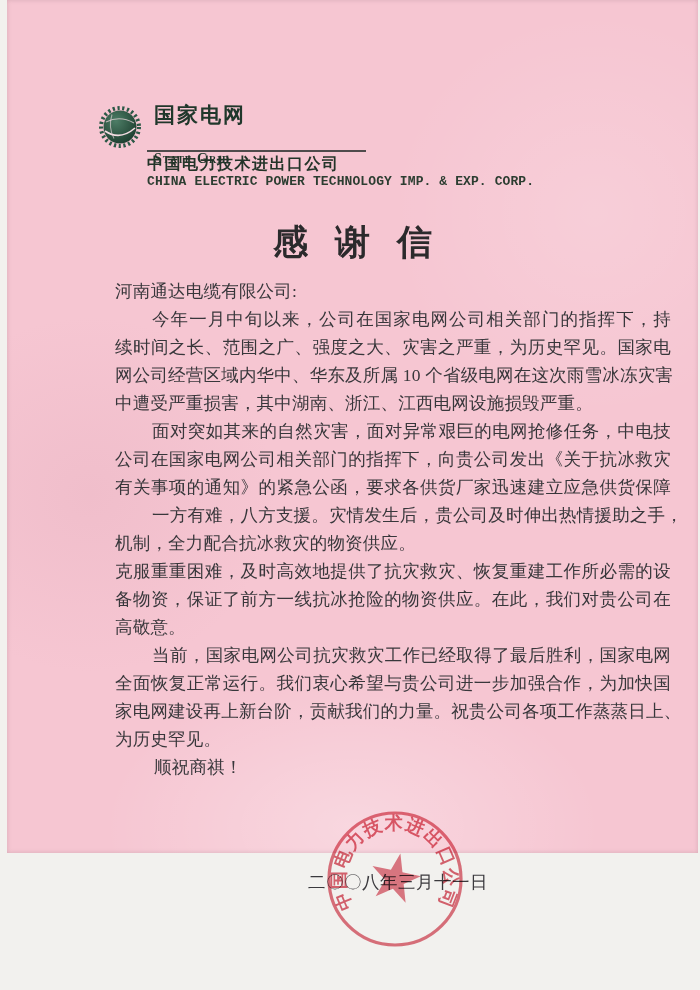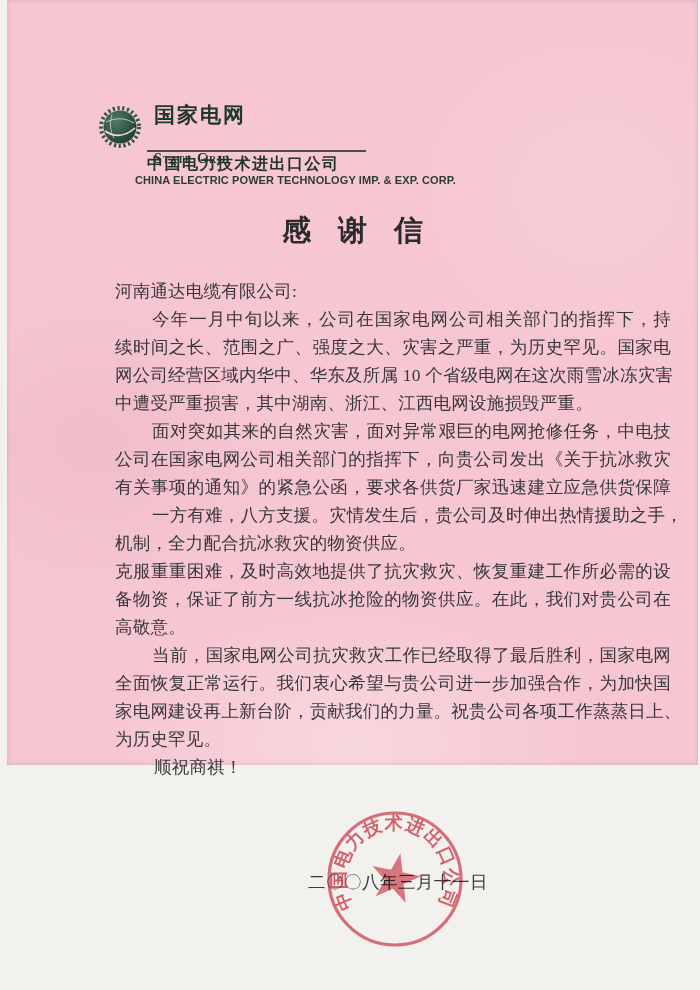--- a/index.html
+++ b/index.html
@@ -2,47 +2,47 @@
 <html><head>
 <meta charset="utf-8">
 <style>
   html,body{margin:0;padding:0;}
   body{
     width:700px;height:990px;overflow:hidden;
     background:#f2f1ee;
     font-family:"Liberation Serif","DejaVu Serif",serif;
   }
   #paper{
-    position:absolute;left:7px;top:0;width:691px;height:765px;
+    position:absolute;left:7px;top:0;width:691px;height:853px;
     background:
       radial-gradient(ellipse 60% 30% at 50% 97%, rgba(255,255,255,.30), rgba(255,255,255,0) 60%),
       radial-gradient(ellipse 50% 40% at 85% 25%, rgba(255,255,255,.14), rgba(255,255,255,0) 60%),
       radial-gradient(ellipse 45% 35% at 12% 58%, rgba(205,140,160,.14), rgba(205,140,160,0) 60%),
       #f6c6d2;
     box-shadow:0 0 4px rgba(120,90,100,.25) inset;
   }
   
   #letterhead{position:absolute;left:91px;top:103px;}
   #logo-emblem{position:absolute;left:0;top:2px;width:44px;height:44px;}
   #brand{position:absolute;left:56px;top:0;white-space:nowrap;
          font-family:"DejaVu Sans","Liberation Sans",sans-serif;color:#20372b;}
   #brand-cn{font-size:21px;font-weight:bold;letter-spacing:2px;line-height:24px;}
   #brand-en{font-family:"Liberation Serif","DejaVu Serif",serif;
             font-variant:small-caps;font-weight:bold;font-size:14px;line-height:15px;letter-spacing:1px;margin-top:24px;}
   #head-rule{position:absolute;left:49px;top:47px;width:219px;height:2px;background:#4f4b4c;}
   #company-cn{position:absolute;left:49px;top:51px;white-space:nowrap;
               font-family:"DejaVu Sans","Liberation Sans",sans-serif;
               font-size:16px;font-weight:bold;letter-spacing:1.5px;color:#233429;}
-  #company-en{position:absolute;left:37px;top:71px;white-space:nowrap;
-              font-family:Liberation Sans, sans-serif;
-              font-size:11px;font-weight:bold;letter-spacing:.1px;color:#2c3d31;}
+  #company-en{position:absolute;left:49px;top:71px;white-space:nowrap;
+              font-family:Liberation Mono, monospace;
+              font-size:13px;font-weight:bold;letter-spacing:.1px;color:#2c3d31;}
   
   #letter-title{
-    position:absolute;left:0;top:211px;width:691px;
-    text-align:center;font-size:29px;font-weight:bold;color:#2b2a2c;
+    position:absolute;left:0;top:219px;width:691px;
+    text-align:center;font-size:35px;font-weight:bold;color:#2b2a2c;
     letter-spacing:27px;padding-left:27px;box-sizing:border-box;
   }
   
   #body-block{
     position:absolute;left:66px;top:277px;width:556px;
     font-size:17.5px;color:#38373b;letter-spacing:.2px;margin-left:42px;
   }
   .ln{height:28px;line-height:28px;white-space:nowrap;
       text-align:justify;text-align-last:justify;}
   .ln.first{padding-left:37px;}

